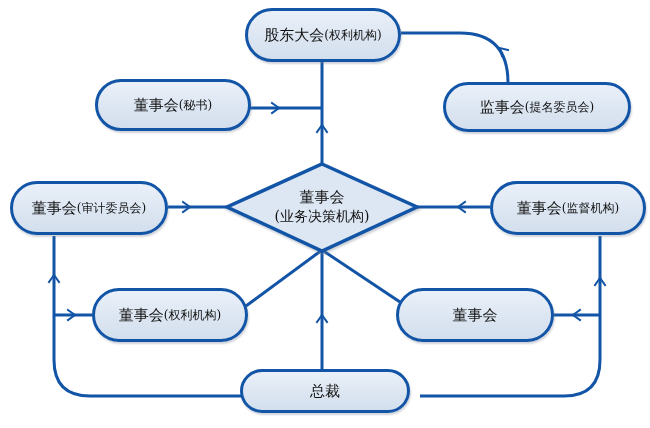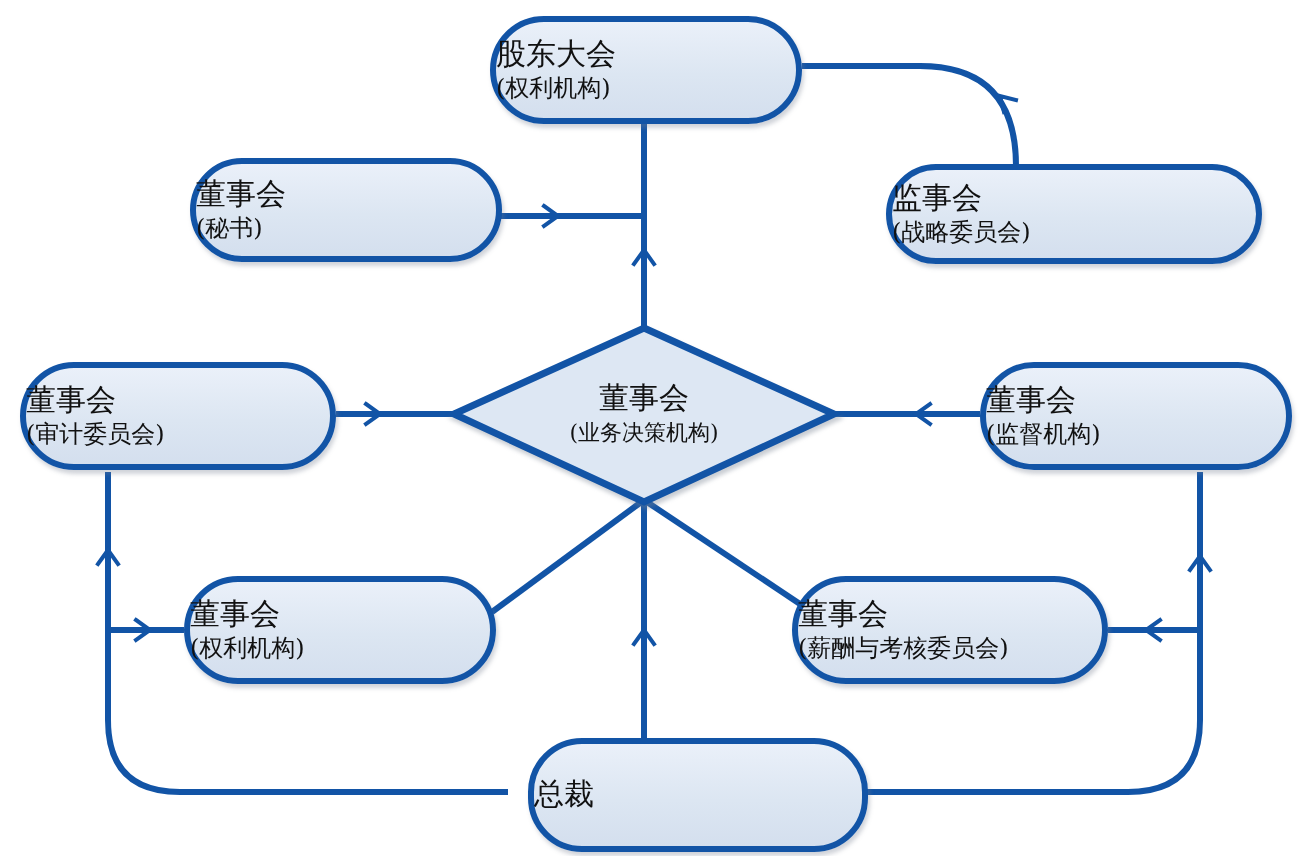--- a/index.html
+++ b/index.html
@@ -8,34 +8,34 @@
     font-family:"DejaVu Serif", serif;
   }
   #wires{position:absolute;left:0;top:0;width:650px;height:428px;}
   .node{
     position:absolute;
     box-sizing:border-box;
     border:3px solid #1254a6;
     border-radius:27px;
     background:linear-gradient(180deg,#eaf0f9 0%,#dce6f2 55%,#d4dfee 100%);
     box-shadow:1px 2px 2px rgba(120,130,145,0.35);
-    display:flex;flex-direction:column;align-items:flex-start;justify-content:center;
+    display:flex;flex-direction:row;align-items:center;justify-content:center;
     line-height:1.25;
     z-index:2;
   }
   .node .lbl{font-size:15px;color:#111111;white-space:nowrap;}
   .node .sub{font-size:12px;color:#111111;white-space:nowrap;margin-top:1px;}
   .node .sub:empty{display:none;}
   .diamond-label{
     position:absolute;left:232px;top:176px;width:180px;height:62px;
     display:flex;flex-direction:column;align-items:center;justify-content:center;
     z-index:3;line-height:1.25;
   }
   .diamond-label .lbl{font-size:15px;color:#111111;white-space:nowrap;}
-  .diamond-label .sub{font-size:11px;color:#111111;white-space:nowrap;margin-top:1px;}
+  .diamond-label .sub{font-size:14px;color:#111111;white-space:nowrap;margin-top:1px;}
   .edge{stroke:#1254a6;stroke-width:3;fill:none;}
   .chev{stroke:#1254a6;stroke-width:2;fill:none;stroke-linecap:square;}
   .diamond-shape{
     fill:#dde7f3;stroke:#1254a6;stroke-width:3.5;stroke-linejoin:miter;
     filter:drop-shadow(1px 2px 1px rgba(120,130,145,0.4));
   }
 </style>
 </head>
 <body>
 
@@ -86,21 +86,21 @@
     <span class="sub">(权利机构)</span>
   </div>
 
   <div class="node" style="left:95px;top:79px;width:156px;height:52px;">
     <span class="lbl">董事会</span>
     <span class="sub">(秘书)</span>
   </div>
 
   <div class="node" style="left:443px;top:82px;width:188px;height:50px;">
     <span class="lbl">监事会</span>
-    <span class="sub">(战略委员会)</span>
+    <span class="sub">(提名委员会)</span>
   </div>
 
   <div class="node" style="left:10px;top:181px;width:158px;height:54px;">
     <span class="lbl">董事会</span>
     <span class="sub">(审计委员会)</span>
   </div>
 
   <div class="diamond-label">
     <span class="lbl">董事会</span>
     <span class="sub">(业务决策机构)</span>
@@ -111,21 +111,20 @@
     <span class="sub">(监督机构)</span>
   </div>
 
   <div class="node" style="left:92px;top:288px;width:156px;height:54px;">
     <span class="lbl">董事会</span>
     <span class="sub">(权利机构)</span>
   </div>
 
   <div class="node" style="left:396px;top:288px;width:158px;height:54px;">
     <span class="lbl">董事会</span>
-    <span class="sub">(薪酬与考核委员会)</span>
   </div>
 
-  <div class="node" style="left:264px;top:369px;width:170px;height:57px;">
+  <div class="node" style="left:240px;top:369px;width:170px;height:44px;">
     <span class="lbl">总裁</span>
 
   </div>
 
 </div>
 
 </body></html>

